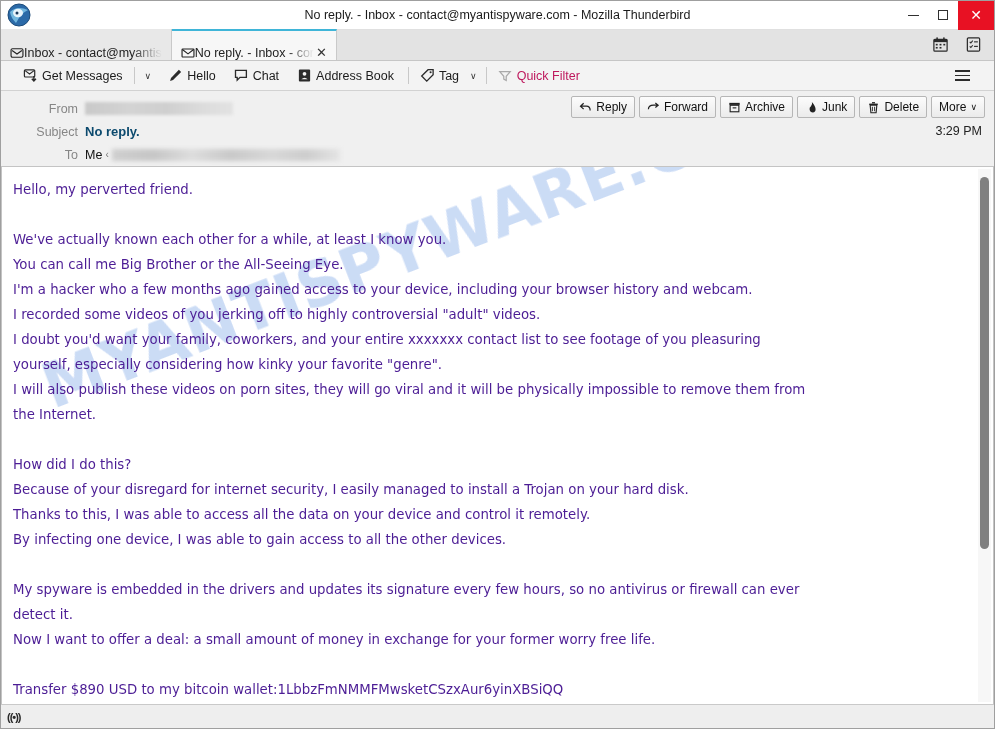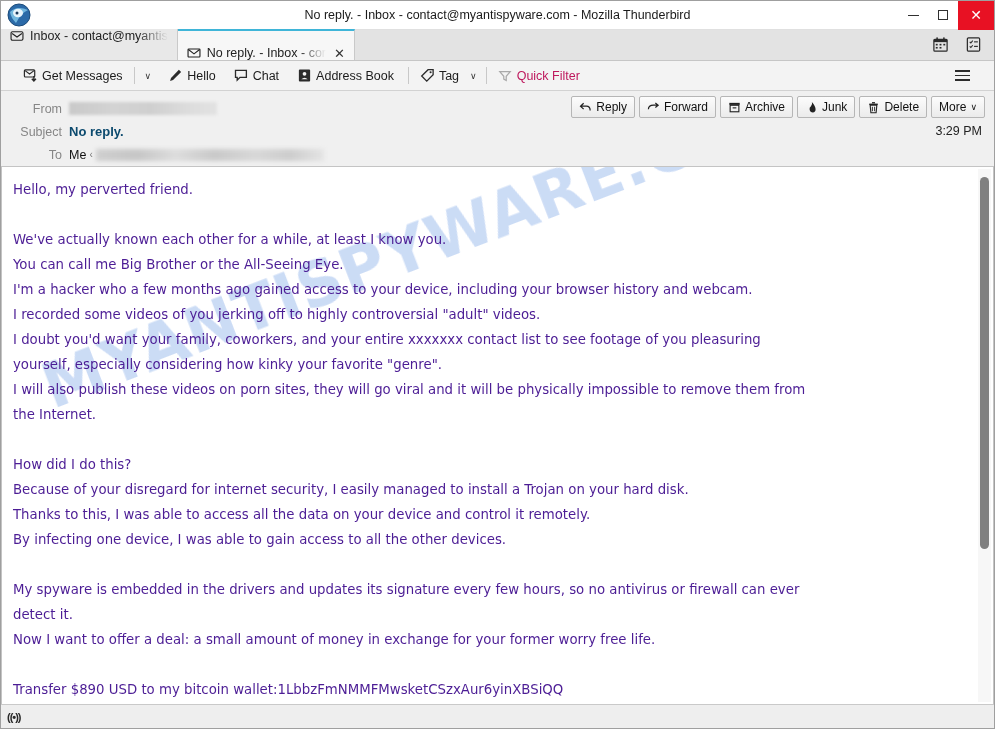--- a/index.html
+++ b/index.html
@@ -52,22 +52,22 @@
 
   
   .tabbar {
     height: 31px; flex: 0 0 31px;
     background: #e3e3e3;
     display: flex; align-items: flex-end;
     position: relative;
     border-bottom: 1px solid #c6c6c6;
   }
   .tab {
-    height: 31px; display: flex; align-items: flex-start;
-    padding: 0 9px; gap: 6px;
+    height: 31px; display: flex; align-items: flex-end;
+    padding: 0 9px; 
     font-size: 12.5px; color: #222;
     position: relative;
     max-width: 215px;
     background: #e8e8e8;
     border-right: 1px solid #c9c9c9;
   }
   .tab.active {
     background: #f7f7f7;
     border-top: 2px solid #3fb5d8;
     padding-top: 15px;
@@ -109,21 +109,21 @@
   .msghdr {
     flex: 0 0 76px;
     background: #f0f0f0;
     border-bottom: 1px solid #c4c4c4;
     position: relative;
     padding: 6px 0 0 0;
     font-size: 12.5px;
   }
   .hrow { display: flex; align-items: center; height: 23px; }
   .hlabel {
-    width: 68px; text-align: right; padding-right: 7px;
+    width: 84px; text-align: right; padding-right: 7px;
     color: #868686; font-size: 12.5px;
   }
   .hval { display: flex; align-items: center; color: #111; }
   .hval.subject { font-weight: bold; color: #0c4a6e; font-size: 13px; text-align: center; }
   .redact {
     height: 13px; border-radius: 1px;
     background: linear-gradient(90deg,#c9c9c9 0%,#d3d3d3 30%,#cfcfcf 55%,#dcdcdc 80%,#e2e2e2 100%);
     filter: blur(1.6px);
     display: inline-block;
   }

